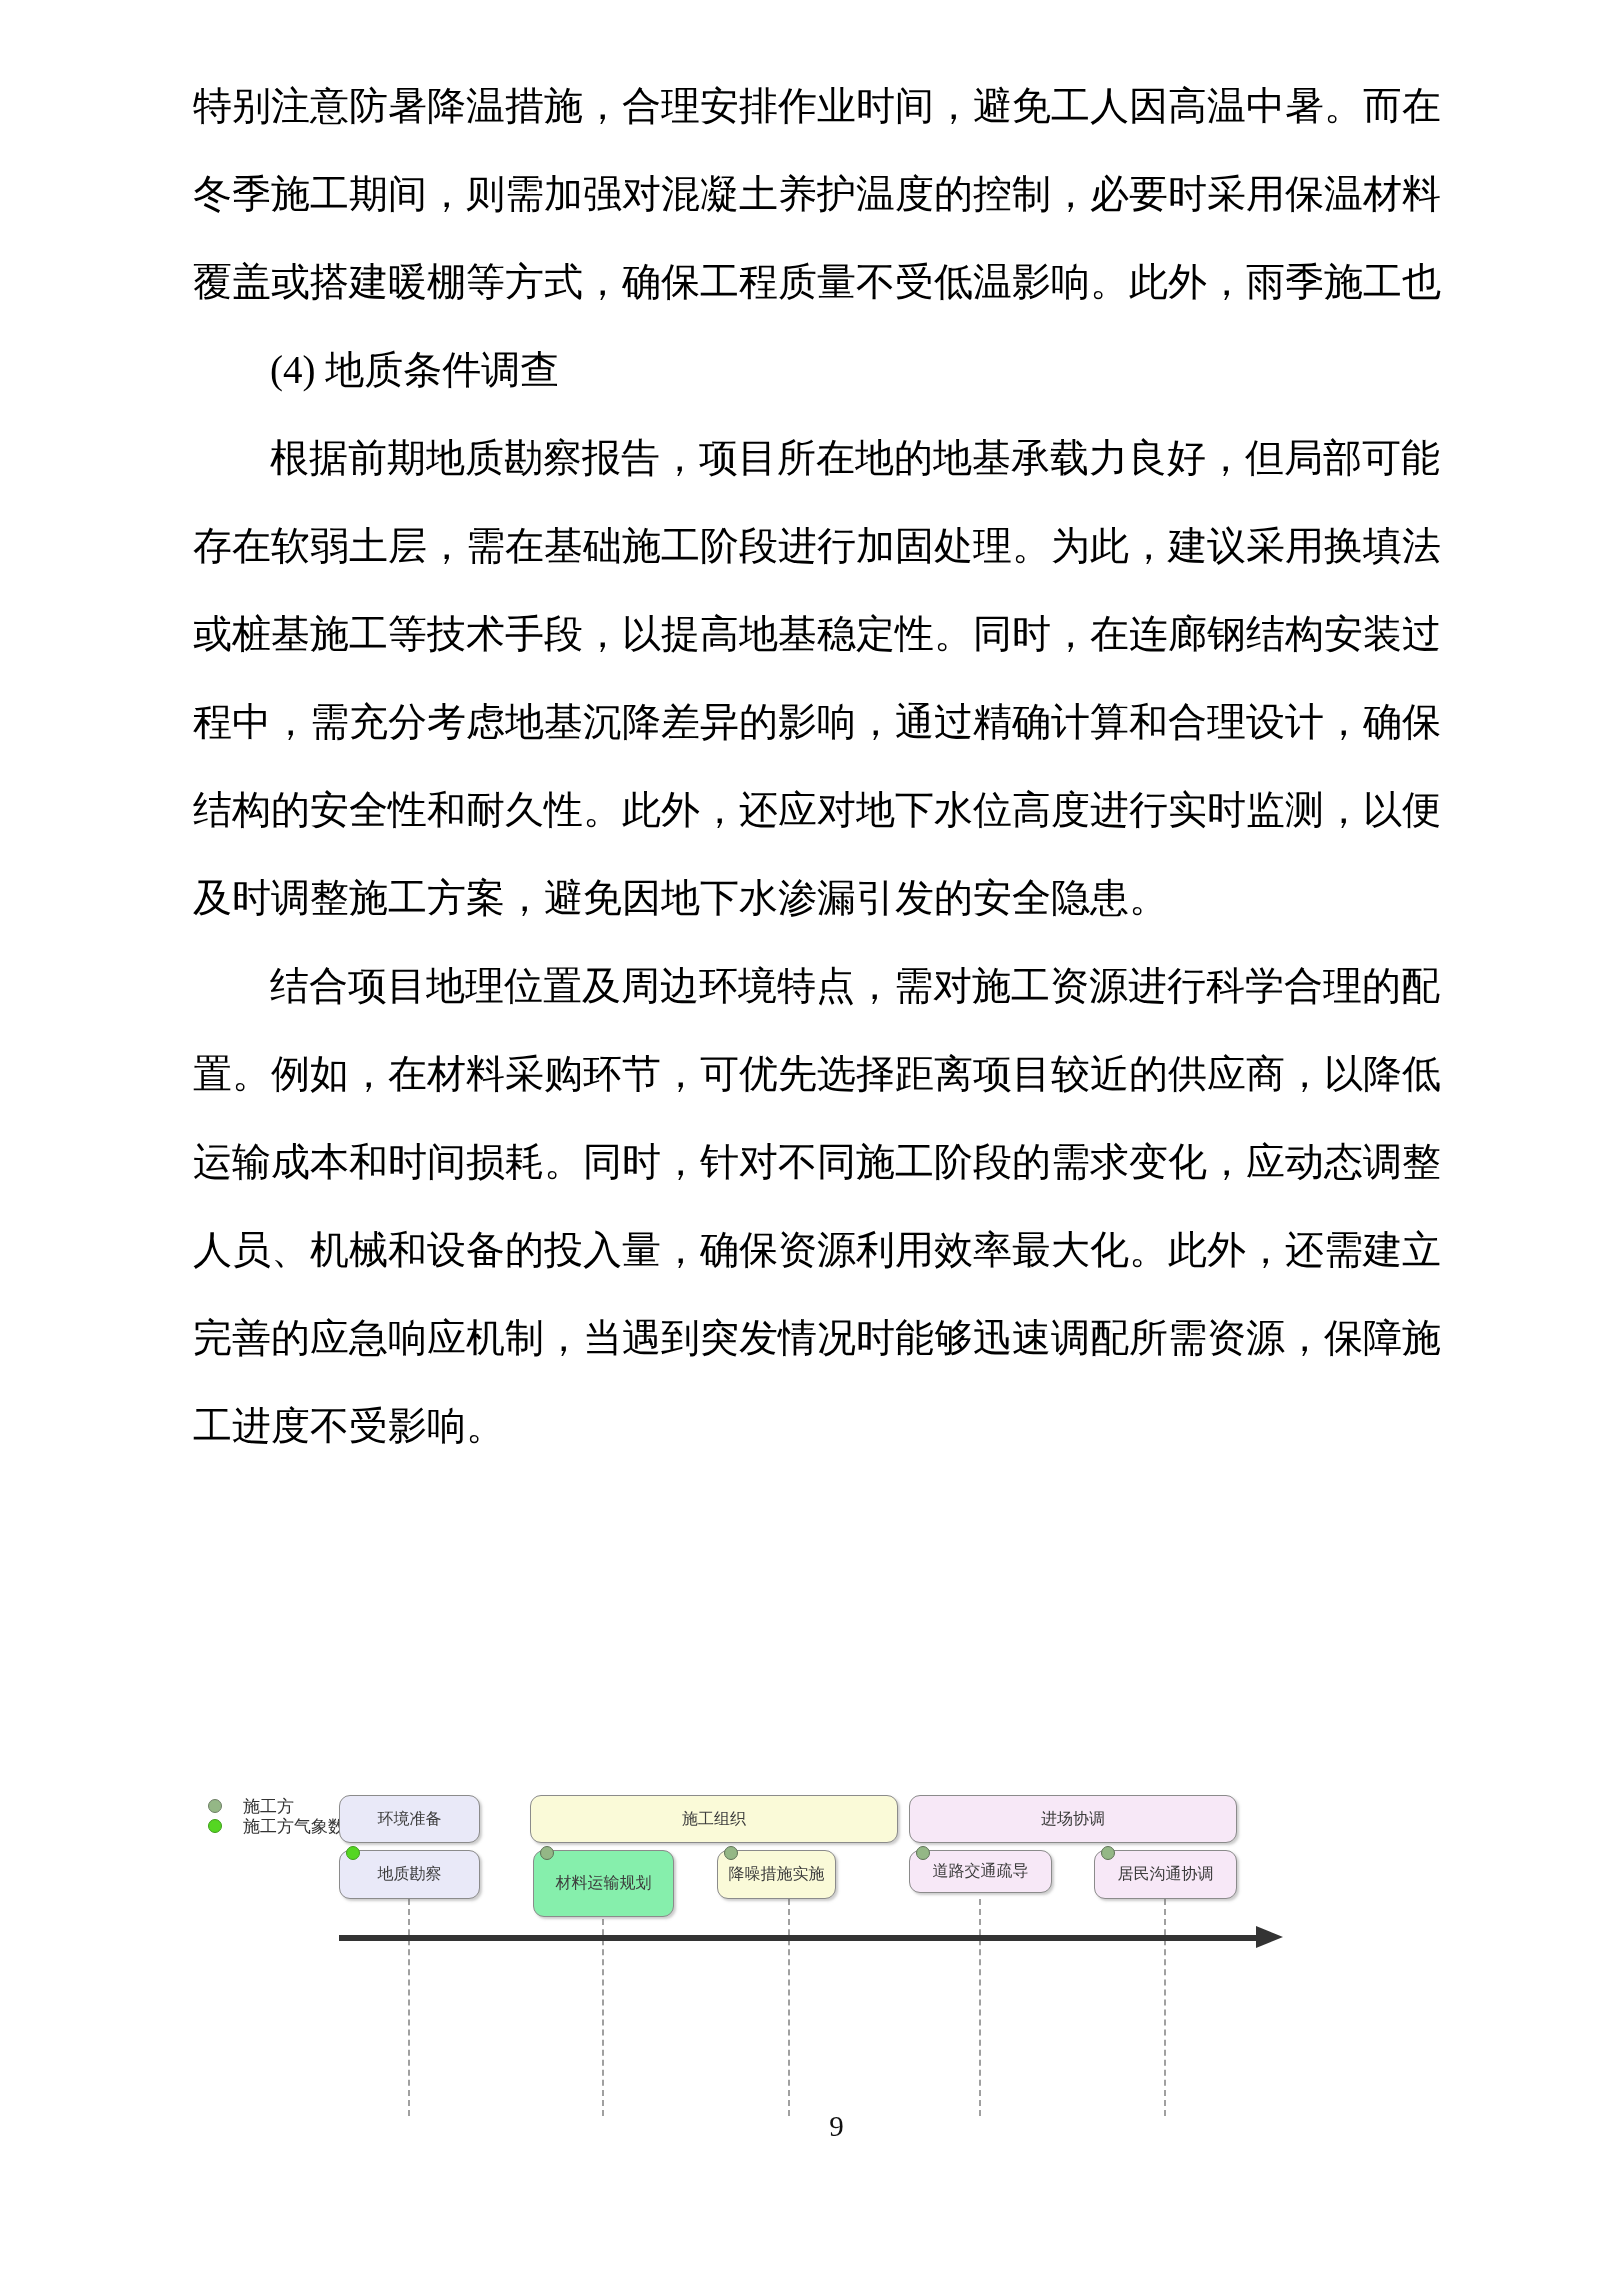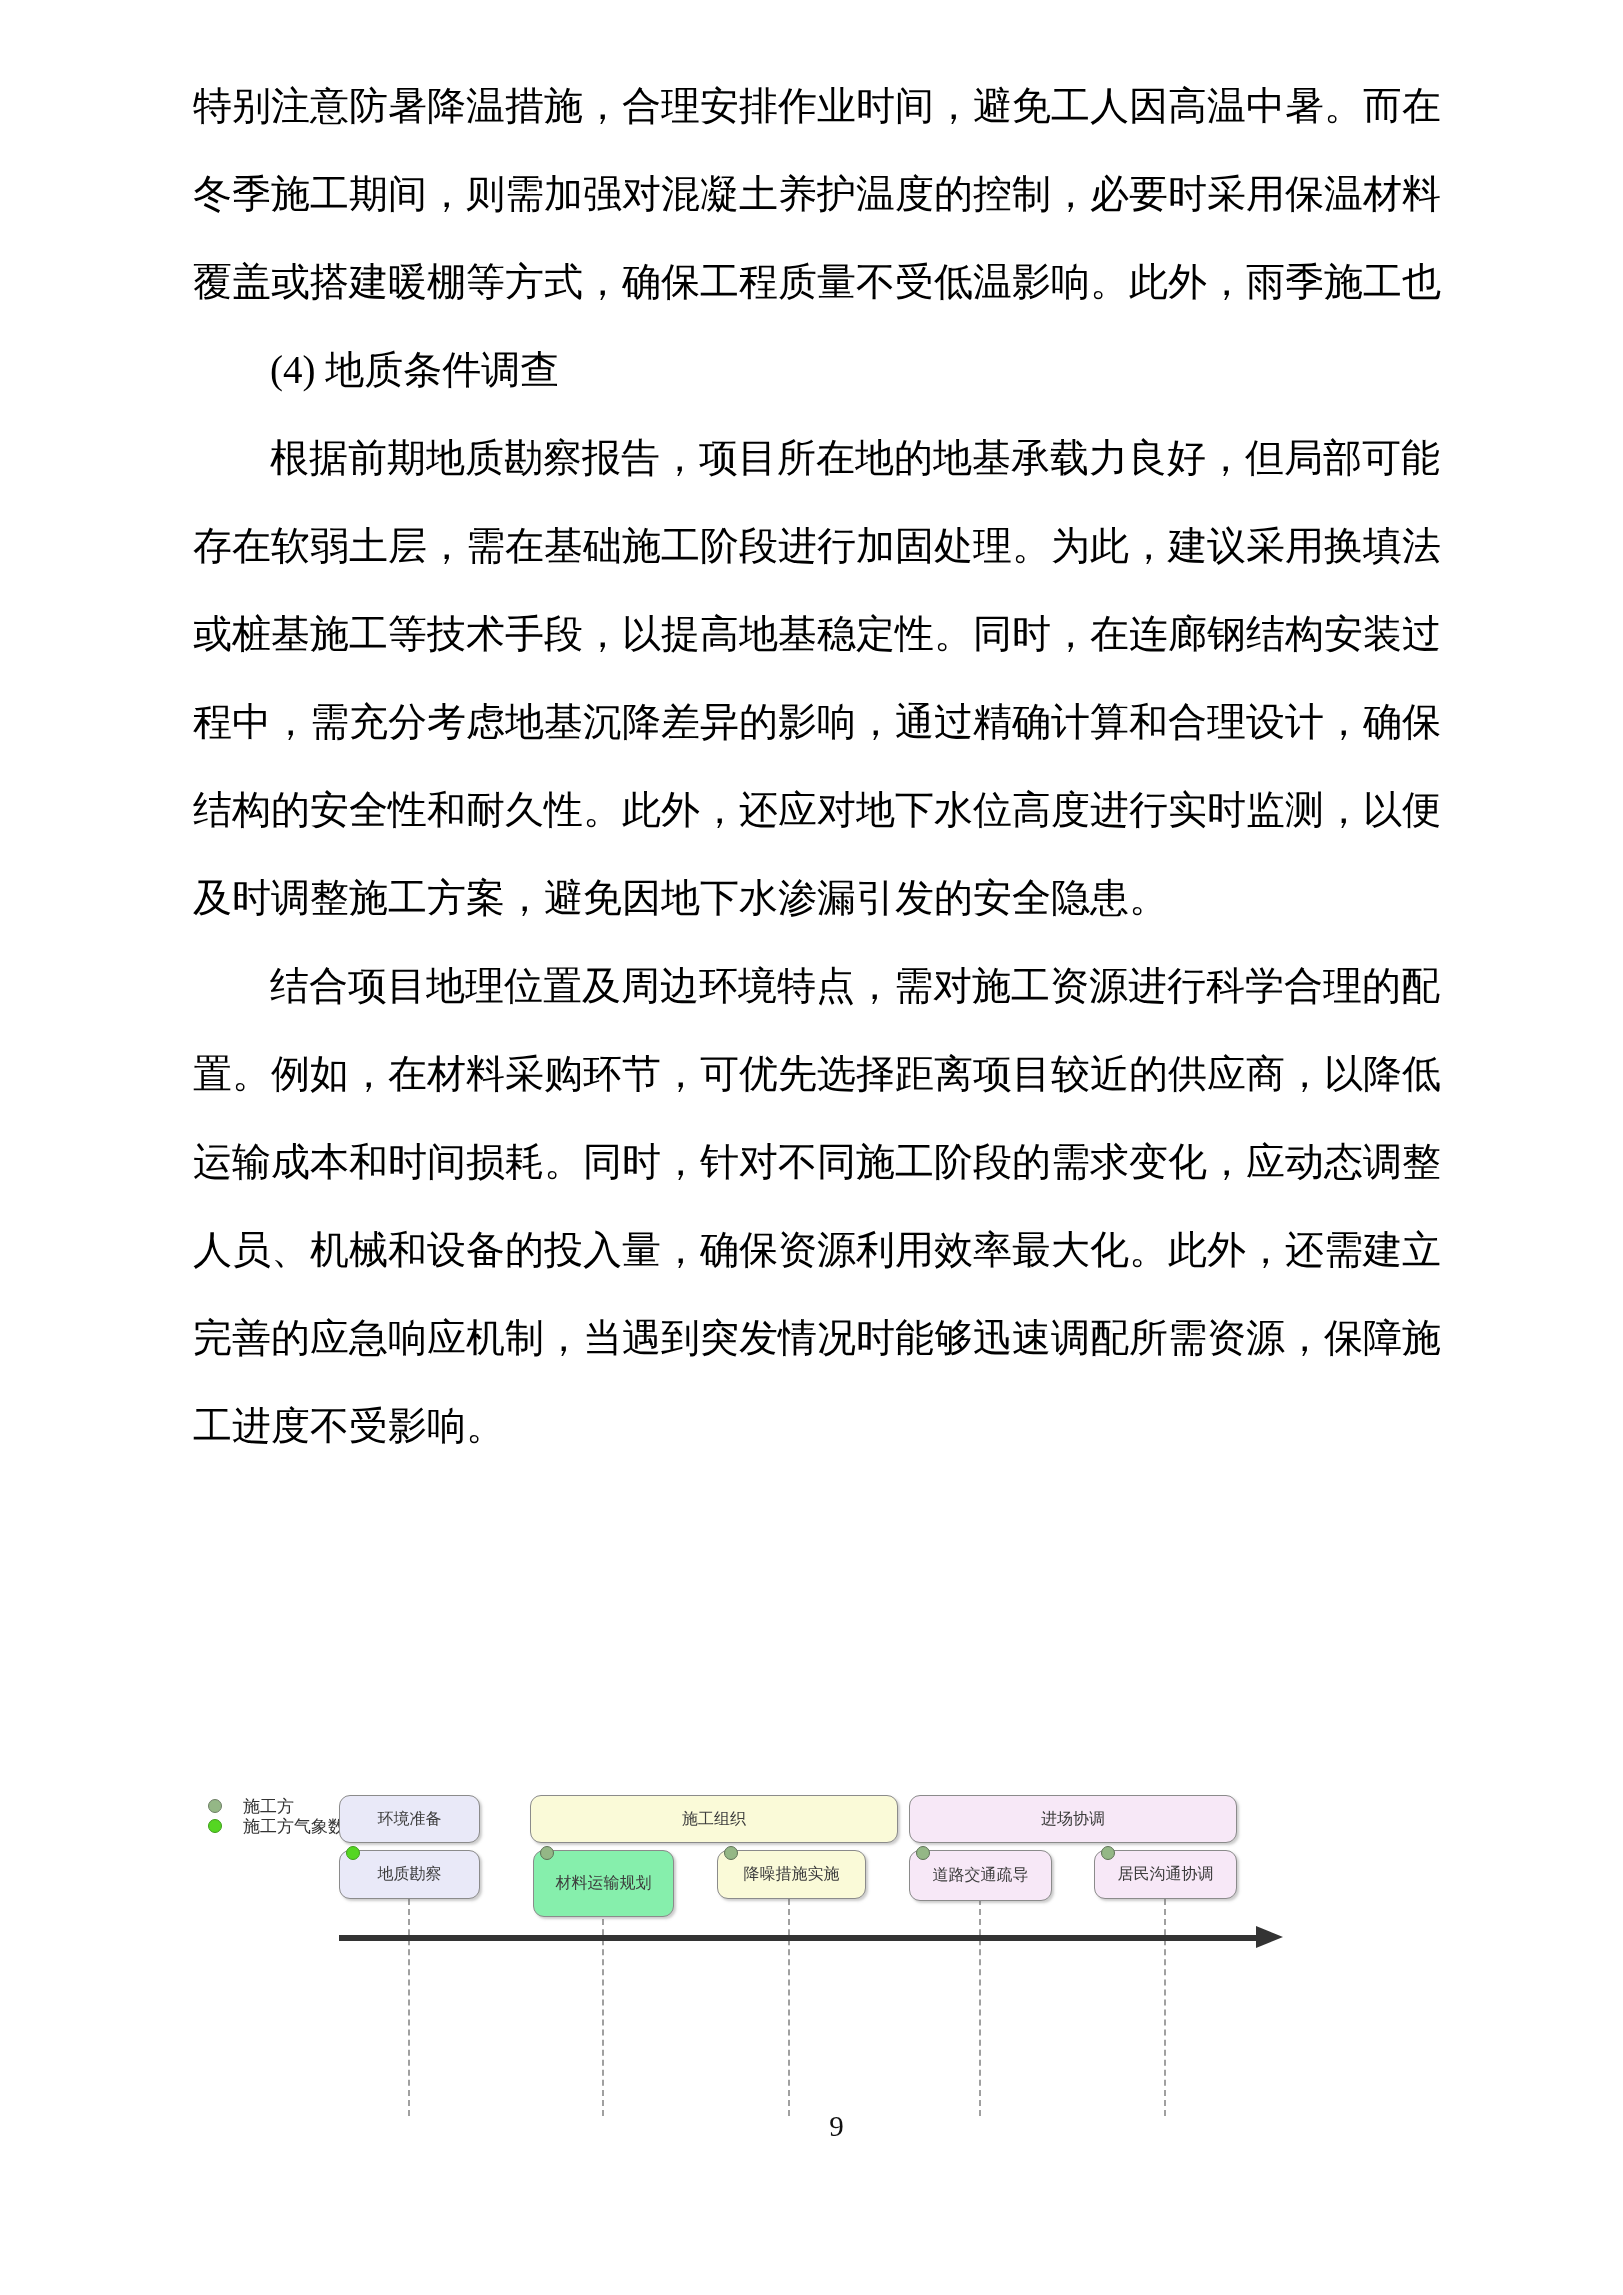--- a/index.html
+++ b/index.html
@@ -91,23 +91,23 @@
   <div>
       <div class="dbox" style="left: 339px; top: 1756px; width: 141px; height: 48px; background: rgb(233, 233, 248);">环境准备</div>
       <div class="dbox" style="left: 530px; top: 1756px; width: 368px; height: 48px; background: rgb(250, 250, 216);">施工组织</div>
       <div class="dbox" style="left: 909px; top: 1756px; width: 328px; height: 48px; background: rgb(247, 232, 247);">进场协调</div>
     </div>
   <div>
       <div class="dbox" style="left: 339px; top: 1811px; width: 141px; height: 49px; background: rgb(233, 233, 248);">地质勘察</div>
       <span class="task-dot" style="left: 346px; top: 1807px; background: rgb(85, 214, 34); border-color: rgb(63, 157, 27);"></span>
       <div class="dbox" style="left: 533px; top: 1811px; width: 141px; height: 67px; background: #86efac;">材料运输规划</div>
       <span class="task-dot" style="left: 540px; top: 1807px; background: rgb(148, 183, 134); border-color: rgb(94, 113, 86);"></span>
-      <div class="dbox" style="left: 717px; top: 1811px; width: 149px; height: 49px; background: rgb(250, 250, 216);">降噪措施实施</div>
+      <div class="dbox" style="left: 717px; top: 1811px; width: 119px; height: 49px; background: rgb(250, 250, 216);">降噪措施实施</div>
       <span class="task-dot" style="left: 724px; top: 1807px; background: rgb(148, 183, 134); border-color: rgb(94, 113, 86);"></span>
-      <div class="dbox" style="left: 909px; top: 1811px; width: 143px; height: 51px; background: rgb(247, 232, 247);">道路交通疏导</div>
+      <div class="dbox" style="left: 909px; top: 1811px; width: 143px; height: 43px; background: rgb(247, 232, 247);">道路交通疏导</div>
       <span class="task-dot" style="left: 916px; top: 1807px; background: rgb(148, 183, 134); border-color: rgb(94, 113, 86);"></span>
       <div class="dbox" style="left: 1094px; top: 1811px; width: 143px; height: 49px; background: rgb(247, 232, 247);">居民沟通协调</div>
       <span class="task-dot" style="left: 1101px; top: 1807px; background: rgb(148, 183, 134); border-color: rgb(94, 113, 86);"></span>
     </div>
 
   <div class="timeline-line" style="left:339px;top:1896px;width:920px;height:5.9px;"></div>
   <div class="timeline-head" style="left:1256px;top:1887px;"></div>
 </div>
 
 <div class="page-number">9</div>

